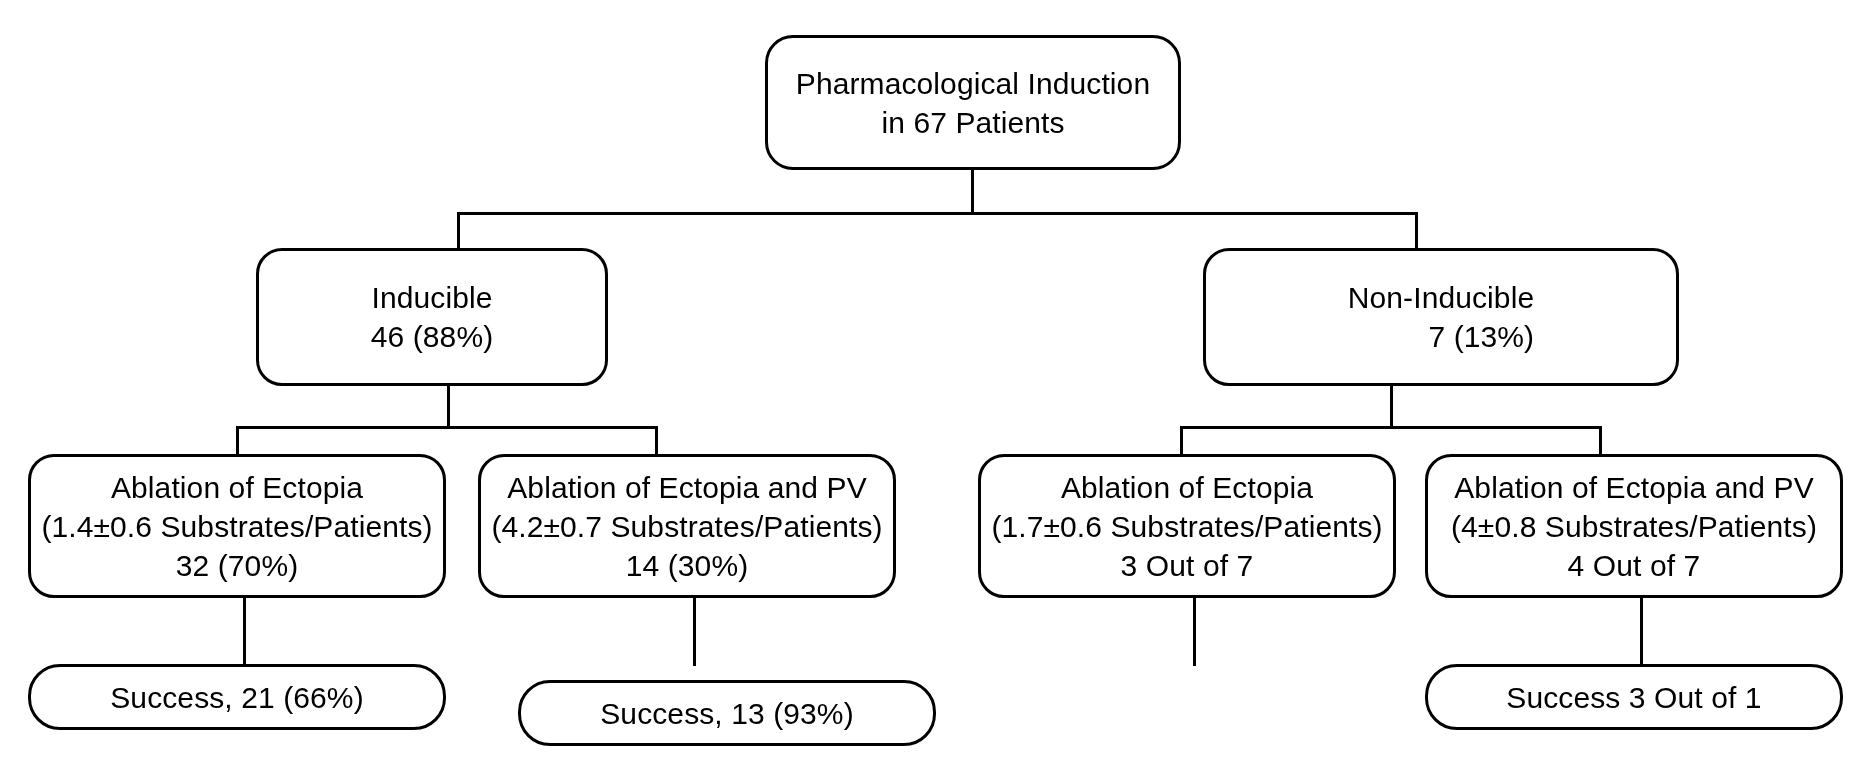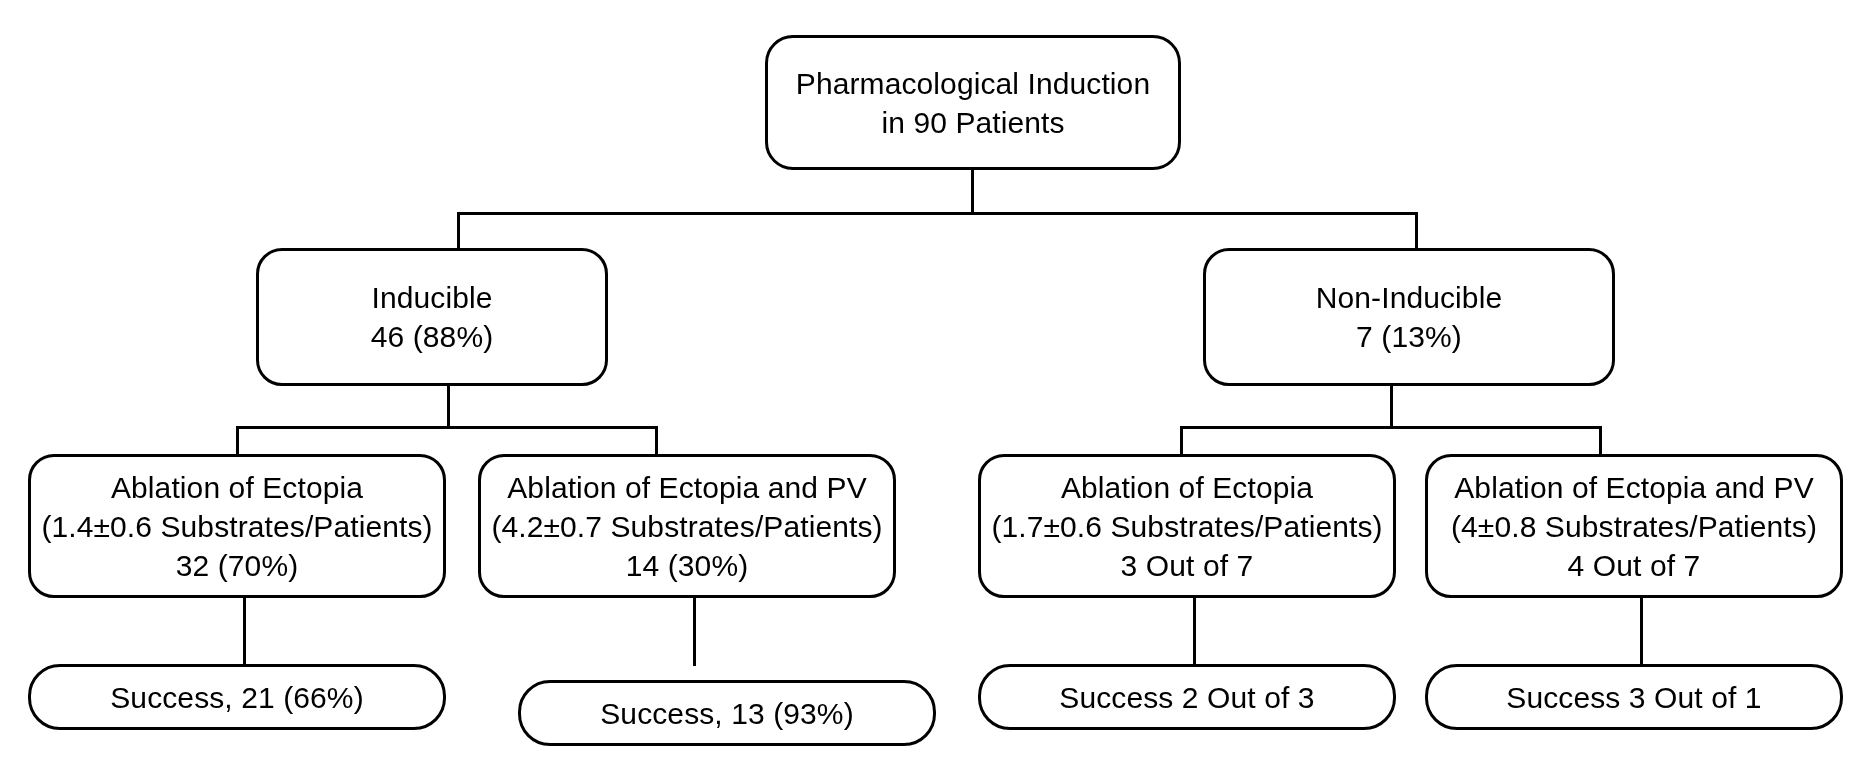--- a/index.html
+++ b/index.html
@@ -49,34 +49,34 @@
   .edge.v { width: 3px; }
   .edge.h { height: 3px; }
 </style>
 </head>
 <body>
 
 <div id="canvas">
 
   <div class="node lvl1" style="left:765px; top:35px; width:416px; height:135px;">
     <span class="node-text">Pharmacological Induction
-in 90 Patients</span>
+in 67 Patients</span>
   </div>
 
   <div class="edge v" style="left:971px; top:170px; width:3px; height:44px;"></div>
   <div class="edge h" style="left:457px; top:212px; width:961px; height:3px;"></div>
   <div class="edge v" style="left:457px; top:212px; width:3px; height:38px;"></div>
   <div class="edge v" style="left:1415px; top:212px; width:3px; height:38px;"></div>
 
   <div class="node lvl2" style="left:256px; top:248px; width:352px; height:138px;">
     <span class="node-text">Inducible
 46 (88%)</span>
   </div>
 
-  <div class="node lvl2" style="left:1203px; top:248px; width:412px; height:138px;">
+  <div class="node lvl2" style="left:1203px; top:248px; width:476px; height:138px;text-align:right;">
     <span class="node-text">Non-Inducible
 7 (13%)</span>
   </div>
 
   <div class="edge v" style="left:447px; top:386px; width:3px; height:42px;"></div>
   <div class="edge h" style="left:236px; top:426px; width:422px; height:3px;"></div>
   <div class="edge v" style="left:236px; top:426px; width:3px; height:30px;"></div>
   <div class="edge v" style="left:655px; top:426px; width:3px; height:30px;"></div>
 
   <div class="edge v" style="left:1390px; top:386px; width:3px; height:42px;"></div>
@@ -114,21 +114,18 @@
   <div class="edge v" style="left:1640px; top:598px; width:3px; height:68px;"></div>
 
   <div class="node lvl4" style="left:28px; top:664px; width:418px; height:66px;">
     <span class="node-text">Success, 21 (66%)</span>
   </div>
 
   <div class="node lvl4" style="left:518px; top:664px; width:418px; height:66px;margin-top:16px;">
     <span class="node-text">Success, 13 (93%)</span>
   </div>
 
-  <div class="node lvl4" style="left:978px; top:664px; width:418px; height:66px;">
-    <span class="node-text">Success 2 Out of 3</span>
-  </div>
 
   <div class="node lvl4" style="left:1425px; top:664px; width:418px; height:66px;">
     <span class="node-text">Success 3 Out of 1</span>
   </div>
 
 </div>
 
 </body></html>

